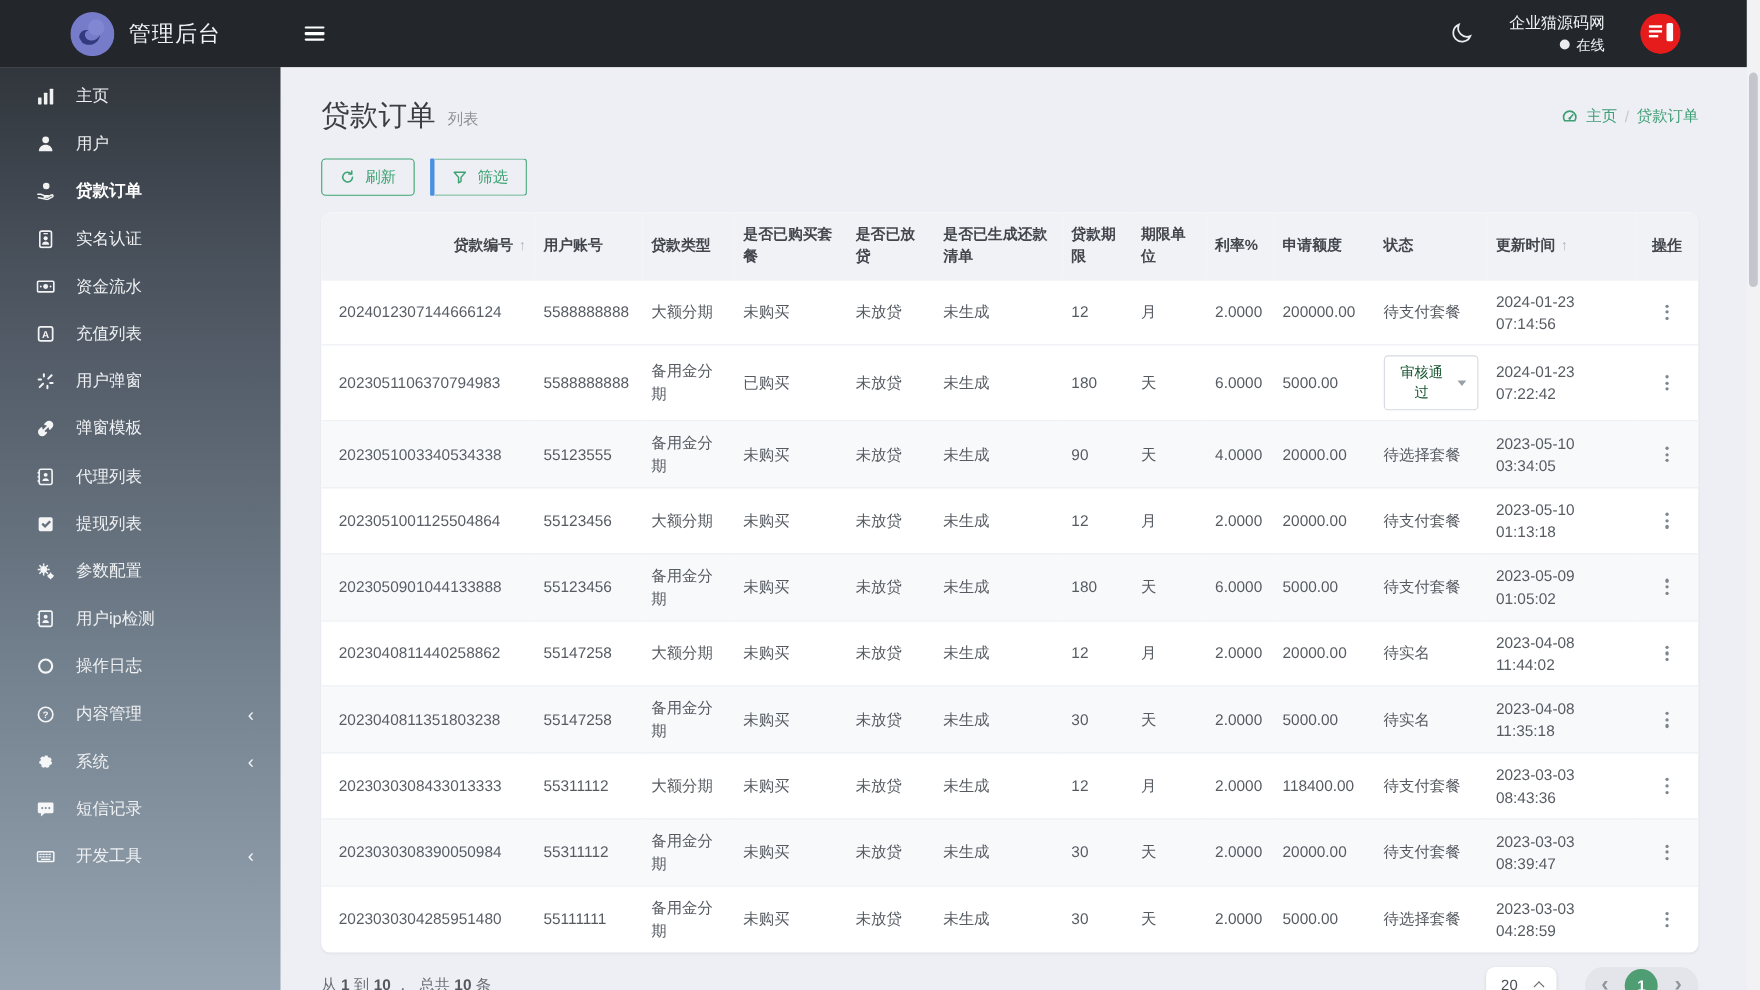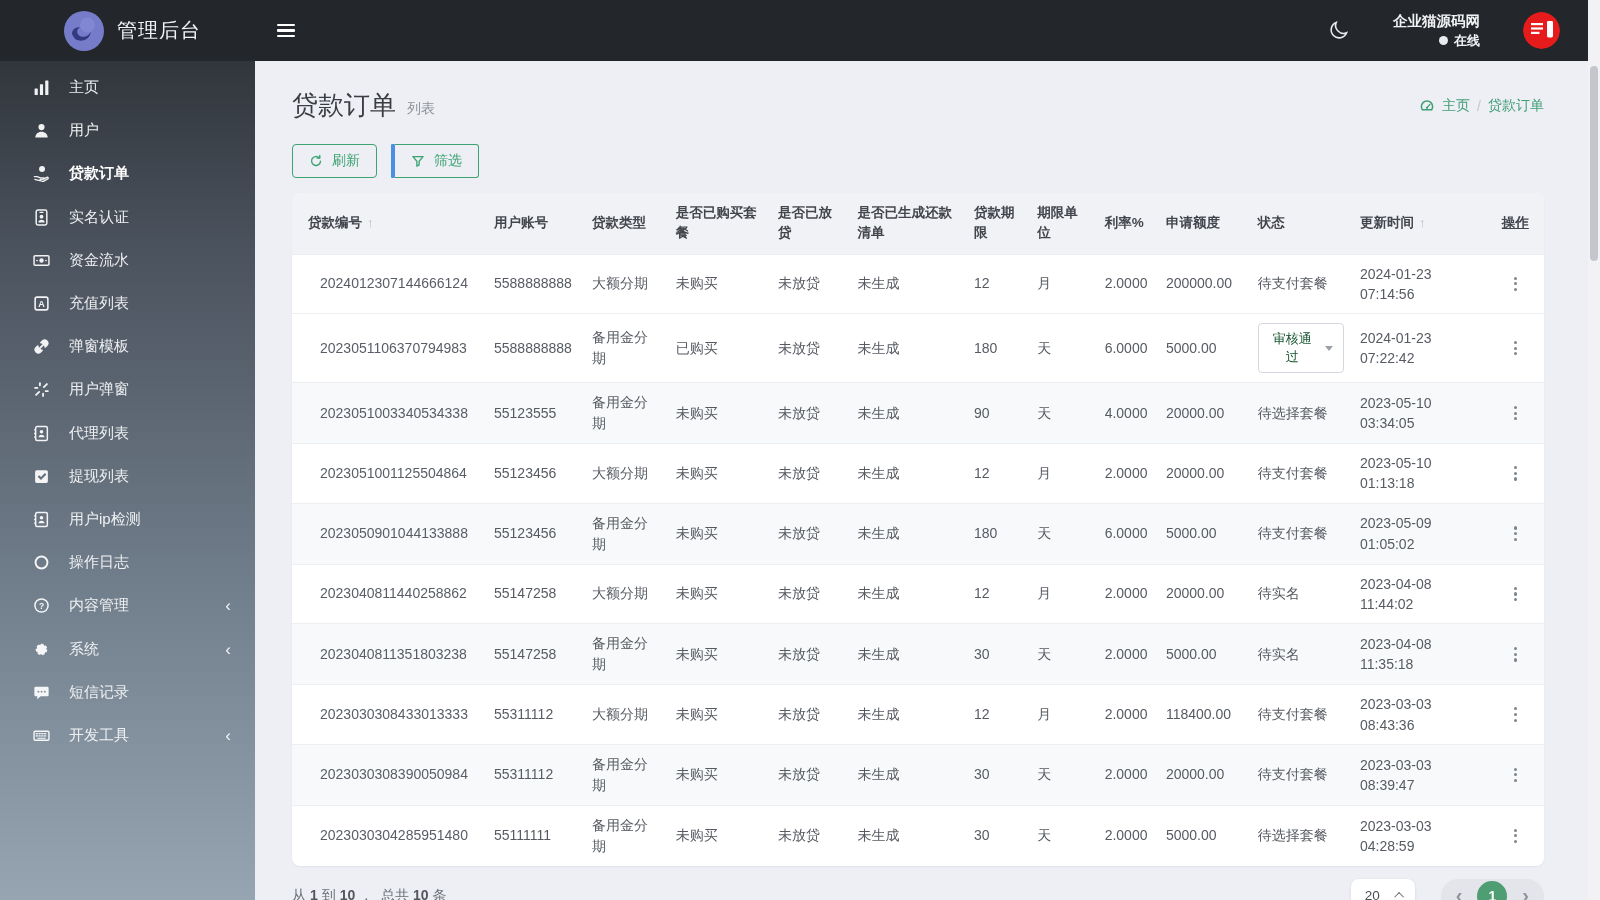--- a/index.html
+++ b/index.html
@@ -7,21 +7,21 @@
   body { font-family:"Liberation Sans","DejaVu Sans",sans-serif; position:relative; background:#edeff4; }
 
   
   .topbar { position:absolute; top:0; left:0; right:0; height:61px; background:#23272c;
             display:flex; align-items:center; z-index:5; }
   .brand { width:255px; flex:0 0 255px; display:flex; align-items:center; gap:13px; padding-left:64px; }
   .brand-logo { width:40px; height:40px; flex:0 0 40px; }
   .brand-title { color:#f2f3f5; font-size:20px; letter-spacing:1px; }
   .hamburger { margin-left:22px; width:18px; display:flex; flex-direction:column; gap:3px; cursor:pointer; padding:4px 0; }
   .hamburger i { display:block; height:2.6px; background:#fff; border-radius:1px; }
-  .topbar-right { margin-left:auto; display:flex; align-items:center; gap:43px; padding-right:40px;font-weight:bold; }
+  .topbar-right { margin-left:auto; display:flex; align-items:center; gap:32px; padding-right:72px; }
   .moon { width:22px; height:22px; cursor:pointer; }
   .user-block { text-align:right; color:#f1f2f4; line-height:1.4; cursor:pointer; }
   .user-name { font-size:14.5px; }
   .user-status { font-size:13px; display:flex; align-items:center; justify-content:flex-end; gap:6px; }
   .status-dot { width:9px; height:9px; border-radius:50%; background:#e9ebee; display:inline-block; }
   .avatar { width:37px; height:37px; border-radius:50%; overflow:hidden; cursor:pointer; }
 
   
   .sidebar { position:absolute; top:61px; left:0; bottom:0; width:255px;
              background:linear-gradient(180deg,#31363c 0%,#4a525d 22%,#707d8a 62%,#97a5b3 100%);
@@ -51,26 +51,26 @@
   .btn svg { width:14px; height:14px; }
   .blue-bar { width:4px; background:#4a8fe2; margin-left:14px; border-radius:1px; }
   .btn-filter { border-radius:0 3px 3px 0; border-left:none;justify-content:flex-end; }
 
   
   .card { margin-top:15px; background:#fff; border-radius:8px; overflow:hidden;
           box-shadow:0 1px 2px rgba(35,40,45,.06); }
   table { width:100%; border-collapse:collapse; table-layout:fixed; }
   thead th { background:#f1f2f6; padding:10px 8px; font-size:13.5px; font-weight:700; color:#42464c;
              text-align:left; vertical-align:middle; line-height:1.5; }
-  thead th:first-child { padding-left:16px; }
+  thead th:first-child { padding-left:16px;text-align:right; }
   thead th.col-action { text-align:center;text-decoration:underline; }
   .sort-arrow { color:#b4b8bf; font-weight:400; margin-left:5px; font-size:13px; }
   tbody td { padding:9px 8px; font-size:14px; color:#565b62; border-top:1px solid #eceef2;
              line-height:1.5; vertical-align:middle; height:59px; }
-  tbody td:first-child { padding-left:28px; color:#595e66; }
+  tbody td:first-child { padding-left:16px; color:#595e66; }
   tbody tr:nth-child(2n+3) { background:#f8f9fb; }
   td.cell-action { text-align:center; }
   .time-cell div { line-height:1.45; }
   .status-btn { border:1px solid #d5d9df; background:#fff; border-radius:4px; padding:6px 10px;
                 font-size:13px; color:#14532d; display:inline-flex; align-items:center; gap:9px;
                 cursor:pointer; font-family:inherit; }
   .caret-down { width:0; height:0; border:4px solid transparent; border-top:5px solid #9aa0a7; margin-top:4px; }
   .kebab { display:inline-flex; flex-direction:column; gap:2.5px; padding:5px 6px; cursor:pointer;
            background:none; border:none; vertical-align:middle; }
   .kebab i { width:3.2px; height:3.2px; border-radius:50%; background:#7d858d; }
@@ -199,58 +199,69 @@
         <svg viewBox="0 0 16 16">
           <rect x="2" y="2" width="12" height="12" rx="1.8" fill="none" stroke="#fff" stroke-width="1.5"></rect>
           <text x="8" y="11.2" text-anchor="middle" font-size="8.5" font-weight="bold" fill="#fff">A</text>
         </svg>
       </span>
       <span>充值列表</span>
     </div>
     <div class="side-item">
       <span class="icon">
         <svg viewBox="0 0 16 16" fill="none" stroke="#fff" stroke-width="1.7" stroke-linecap="round">
-          <path d="M6.5 9.5l3-3"></path>
-          <path d="M7.6 4.4 9 3a2.7 2.7 0 0 1 3.9 3.9l-1.4 1.4"></path>
-          <path d="M8.4 11.6 7 13a2.7 2.7 0 0 1-3.9-3.9l1.4-1.4"></path>
-        </svg>
-      </span>
-      <span>弹窗模板</span>
-    </div>
-    <div class="side-item">
-      <span class="icon">
-        <svg viewBox="0 0 16 16" fill="none" stroke="#fff" stroke-width="1.7" stroke-linecap="round">
           <path d="M5.8 10.2 2.9 13.1"></path>
           <path d="M10.2 5.8 13.1 2.9"></path>
           <path d="M2 6.5h2.1"></path>
           <path d="M6.5 2v2.1"></path>
           <path d="M14 9.5h-2.1"></path>
           <path d="M9.5 14v-2.1"></path>
         </svg>
       </span>
       <span>用户弹窗</span>
     </div>
     <div class="side-item">
       <span class="icon">
+        <svg viewBox="0 0 16 16" fill="none" stroke="#fff" stroke-width="1.7" stroke-linecap="round">
+          <path d="M6.5 9.5l3-3"></path>
+          <path d="M7.6 4.4 9 3a2.7 2.7 0 0 1 3.9 3.9l-1.4 1.4"></path>
+          <path d="M8.4 11.6 7 13a2.7 2.7 0 0 1-3.9-3.9l1.4-1.4"></path>
+        </svg>
+      </span>
+      <span>弹窗模板</span>
+    </div>
+    <div class="side-item">
+      <span class="icon">
         <svg viewBox="0 0 16 16">
           <rect x="2.5" y="1.5" width="11" height="13" rx="1.4" fill="none" stroke="#fff" stroke-width="1.4"></rect>
           <circle cx="8" cy="6.3" r="1.7"></circle>
           <path d="M5.2 11.6c0-1.5 1.2-2.5 2.8-2.5s2.8 1 2.8 2.5z"></path>
           <path d="M1 4.5h1.5M1 8h1.5M1 11.5h1.5" stroke="#fff" stroke-width="1.2"></path>
         </svg>
       </span>
       <span>代理列表</span>
     </div>
     <div class="side-item">
       <span class="icon">
         <svg viewBox="0 0 16 16">
           <path fill-rule="evenodd" d="M3.5 2h9A1.5 1.5 0 0 1 14 3.5v9a1.5 1.5 0 0 1-1.5 1.5h-9A1.5 1.5 0 0 1 2 12.5v-9A1.5 1.5 0 0 1 3.5 2zm.9 6.2 1.4-1.4 1.7 1.7 3.7-3.7 1.4 1.4-5.1 5.1z"></path>
         </svg>
       </span>
       <span>提现列表</span>
+    </div>
+    <div class="side-item">
+      <span class="icon">
+        <svg viewBox="0 0 16 16" fill="none" stroke="#fff">
+          <circle cx="6.3" cy="6.3" r="2.2" stroke-width="1.5"></circle>
+          <path d="M6.3 1.2v2M6.3 9.4v2M1.2 6.3h2M9.4 6.3h2M2.7 2.7l1.4 1.4M8.5 8.5l1.4 1.4M9.9 2.7 8.5 4.1M4.1 8.5 2.7 9.9" stroke-width="1.3"></path>
+          <circle cx="12.2" cy="11.8" r="1.5" stroke-width="1.3"></circle>
+          <path d="M12.2 8.9v1.4M12.2 13.3v1.4M9.3 11.8h1.4M13.7 11.8h1.4" stroke-width="1.1"></path>
+        </svg>
+      </span>
+      <span>参数配置</span>
     </div>
     <div class="side-item">
       <span class="icon">
         <svg viewBox="0 0 16 16">
           <rect x="2.5" y="1.5" width="11" height="13" rx="1.4" fill="none" stroke="#fff" stroke-width="1.4"></rect>
           <circle cx="8" cy="6.3" r="1.7"></circle>
           <path d="M5.2 11.6c0-1.5 1.2-2.5 2.8-2.5s2.8 1 2.8 2.5z"></path>
           <path d="M1 4.5h1.5M1 8h1.5M1 11.5h1.5" stroke="#fff" stroke-width="1.2"></path>
         </svg>
       </span>

